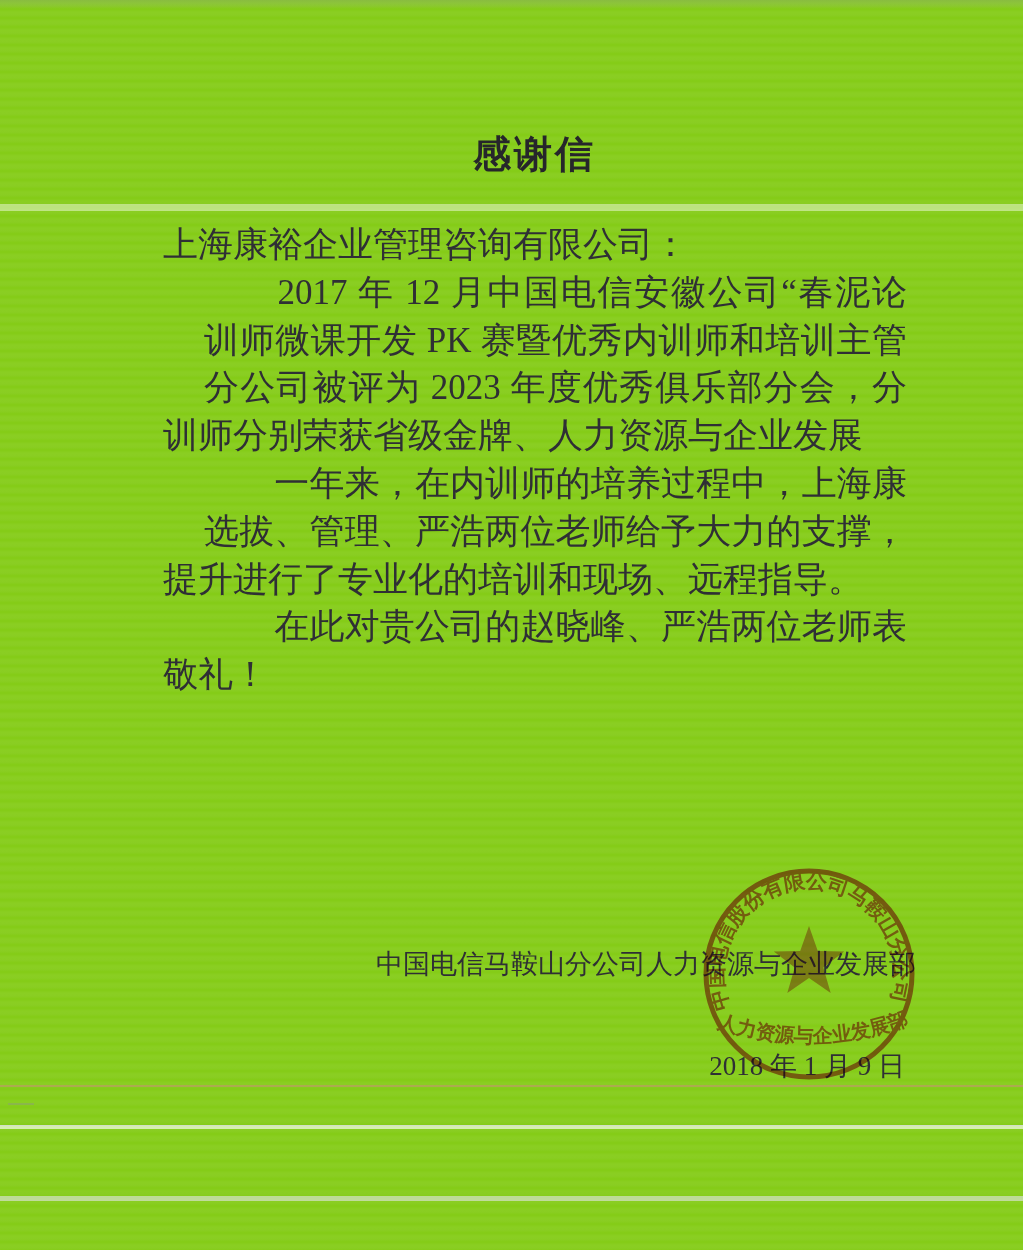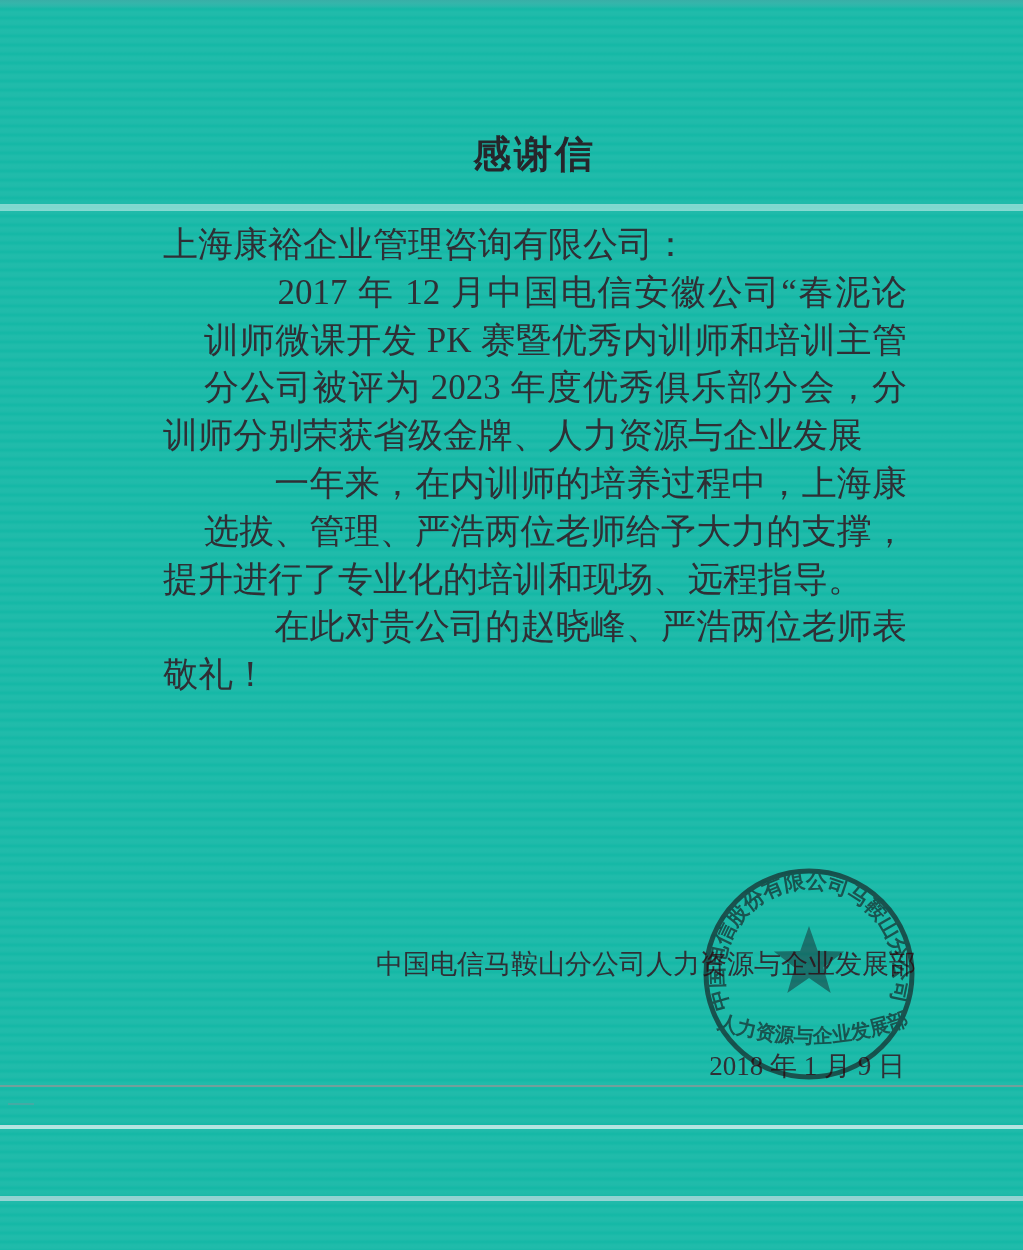--- a/index.html
+++ b/index.html
@@ -1,21 +1,21 @@
 <!DOCTYPE html>
 <html><head>
 <meta charset="utf-8">
 <style>
   html, body { margin: 0; padding: 0; background: #e9e9ee; }
   .page {
     position: relative;
     width: 1023px;
     height: 1250px;
     margin: 0 auto;
-    background: #14b8a6;
+    background: #84cc16;
     overflow: hidden;
     font-family: "Liberation Serif", "DejaVu Serif", serif;
     color: #33333a;
   }
   
   .page::before {
     content: "";
     position: absolute; inset: 0;
     background: repeating-linear-gradient(
       180deg,

